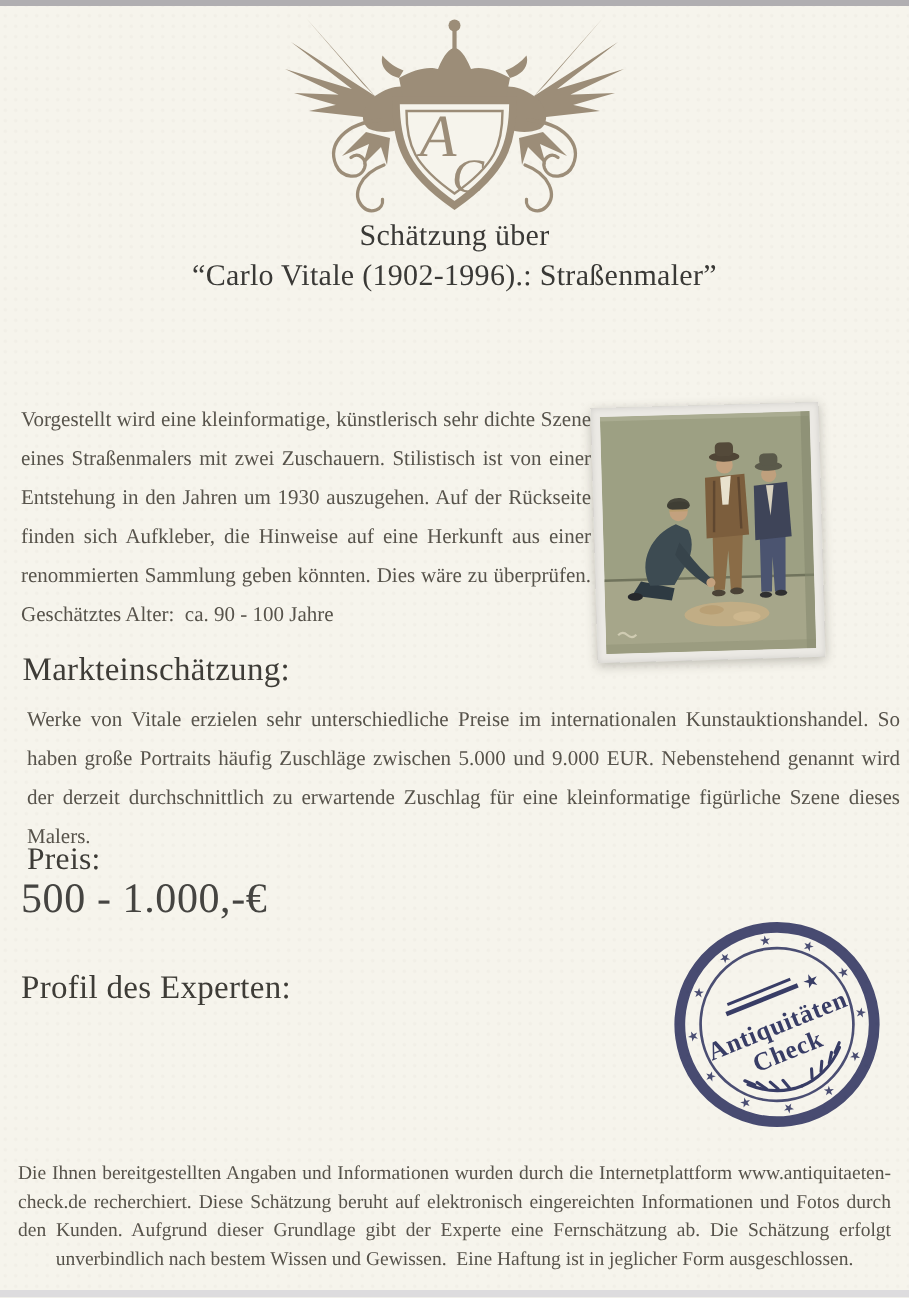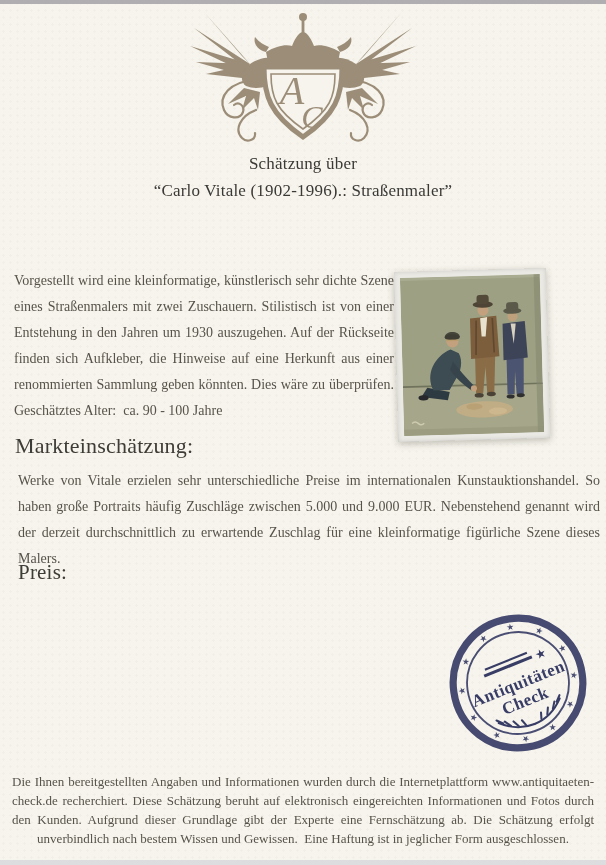--- a/index.html
+++ b/index.html
@@ -9,22 +9,22 @@
     background:#f6f4ec;
     background-image:radial-gradient(rgba(120,110,90,0.035) 1px, transparent 1.4px);
     background-size:7px 7px;
     overflow:hidden;
   }
   .top-strip{position:absolute;top:0;left:0;width:100%;height:4px;background:#b0aeb1;}
   .bottom-strip{position:absolute;bottom:0;left:0;width:100%;height:5px;background:#dddcde;}
 
   .logo-wrap{position:absolute;top:6px;left:188px;width:230px;height:142px;}
 
-  .title-block{position:absolute;top:150px;left:0;right:0;text-align:center;
-    color:#3a3936;font-size:17px;line-height:27px;letter-spacing:.2px;}
+  .title-block{position:absolute;top:144px;left:0;right:0;text-align:center;
+    color:#3a3936;font-size:20px;line-height:27px;letter-spacing:.2px;}
 
   .sec-heading{position:absolute;left:14px;color:#3e3c37;font-size:22px;letter-spacing:.2px;}
   .body-text{position:absolute;left:14px;color:#57534b;font-size:14px;line-height:26px;
     text-align:justify;}
   .obj-heading{top:236px;}
   .obj-body{top:268px;width:380px;}
   .origin-line{top:388px;width:400px;text-align:left;}
   .market-heading{top:432px;}
   .market-body{top:464px;width:582px;}
   .price-heading{top:556px;font-size:21px;}
@@ -159,21 +159,23 @@
         <path d="M44 63 L56 63" stroke="#b99d6d" stroke-width="1.4"></path>
       </g>
       <path d="M8 144 q3 -3 6 0 q3 3 6 0" stroke="#cfcbb2" stroke-width="1.4" fill="none"></path>
     </svg>
   </figure>
 
   <h2 class="sec-heading market-heading" style="margin:1px;font-weight:normal;">Markteinschätzung:</h2>
   <p class="body-text market-body" style="margin:4px;">Werke von Vitale erzielen sehr unterschiedliche Preise im internationalen Kunstauktionshandel. So haben große Portraits häufig Zuschläge zwischen 5.000 und 9.000 EUR. Nebenstehend genannt wird der derzeit durchschnittlich zu erwartende Zuschlag für eine kleinformatige figürliche Szene dieses Malers.</p>
 
   <h2 class="sec-heading price-heading" style="margin:4px;font-weight:normal;">Preis:</h2>
-
+  <div class="price-value">500 - 1.000,-€</div>
+
+  <h2 class="sec-heading profil-heading" style="margin:0;font-weight:normal;">Profil des Experten:</h2>
 
   <div class="stamp">
     <svg width="144" height="144" viewBox="0 0 140 140">
       <g stroke="#292e62" fill="none">
         <circle cx="70" cy="70" r="63" stroke-width="7" opacity=".92"></circle>
         <circle cx="70" cy="70" r="49.5" stroke-width="1.8" opacity=".9"></circle>
       </g>
       <g font-family="DejaVu Sans, sans-serif" font-size="8.5" fill="#292e62" text-anchor="middle" opacity=".9">
         <text x="70" y="18" transform="rotate(0 70 70)">★</text>
         <text x="70" y="18" transform="rotate(30 70 70)">★</text>

